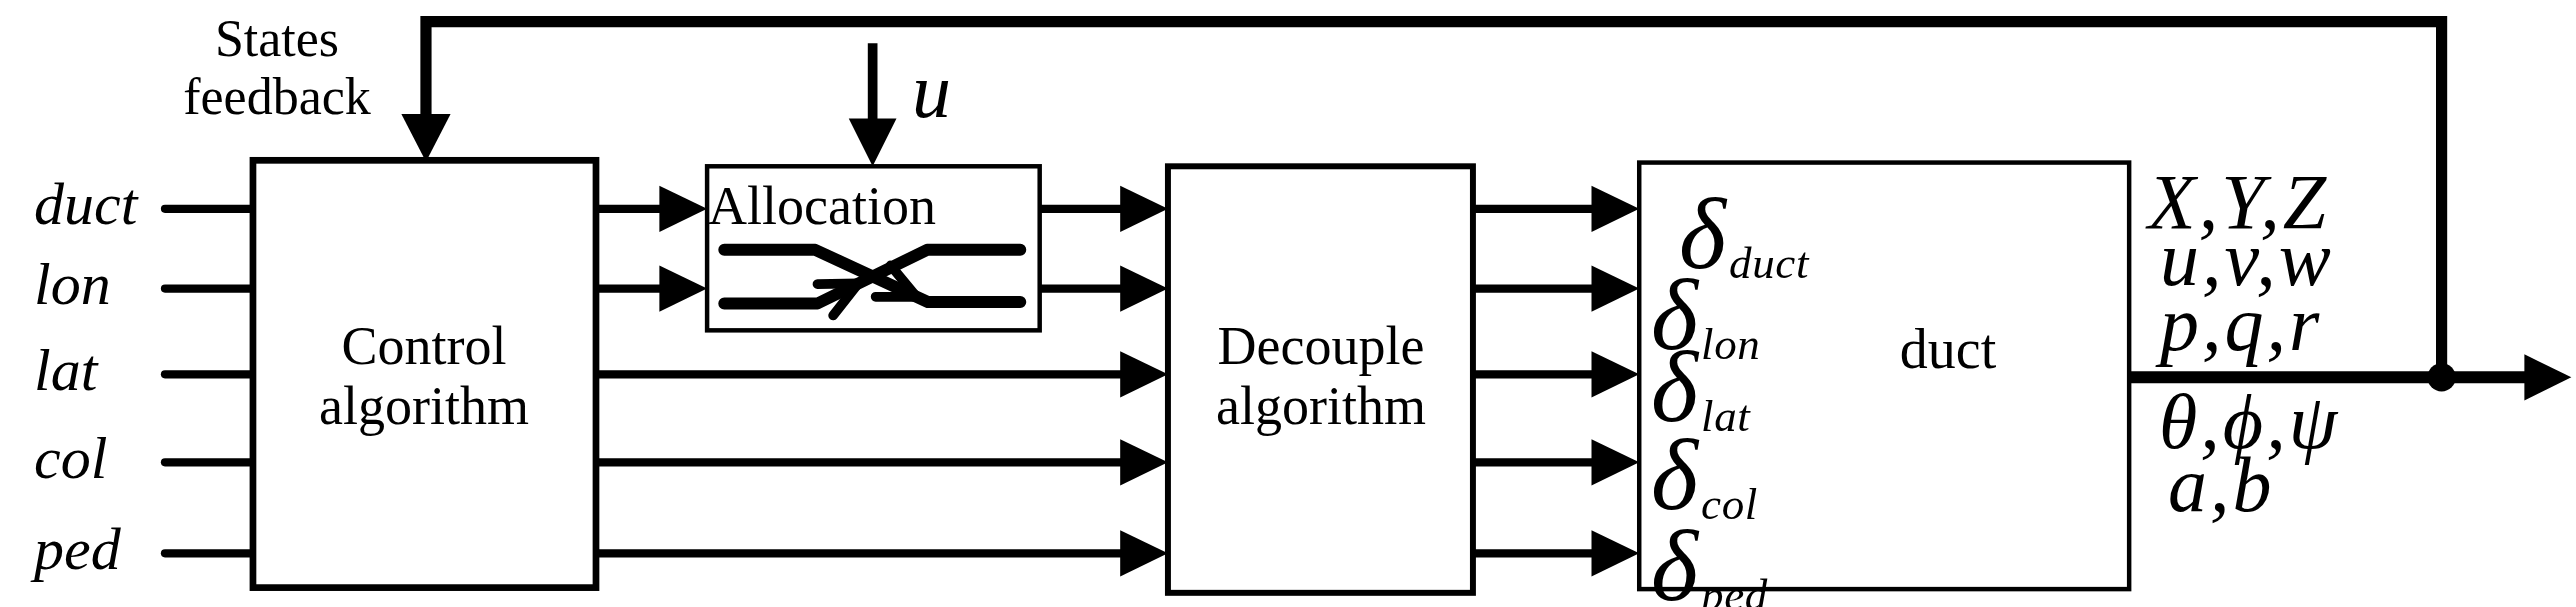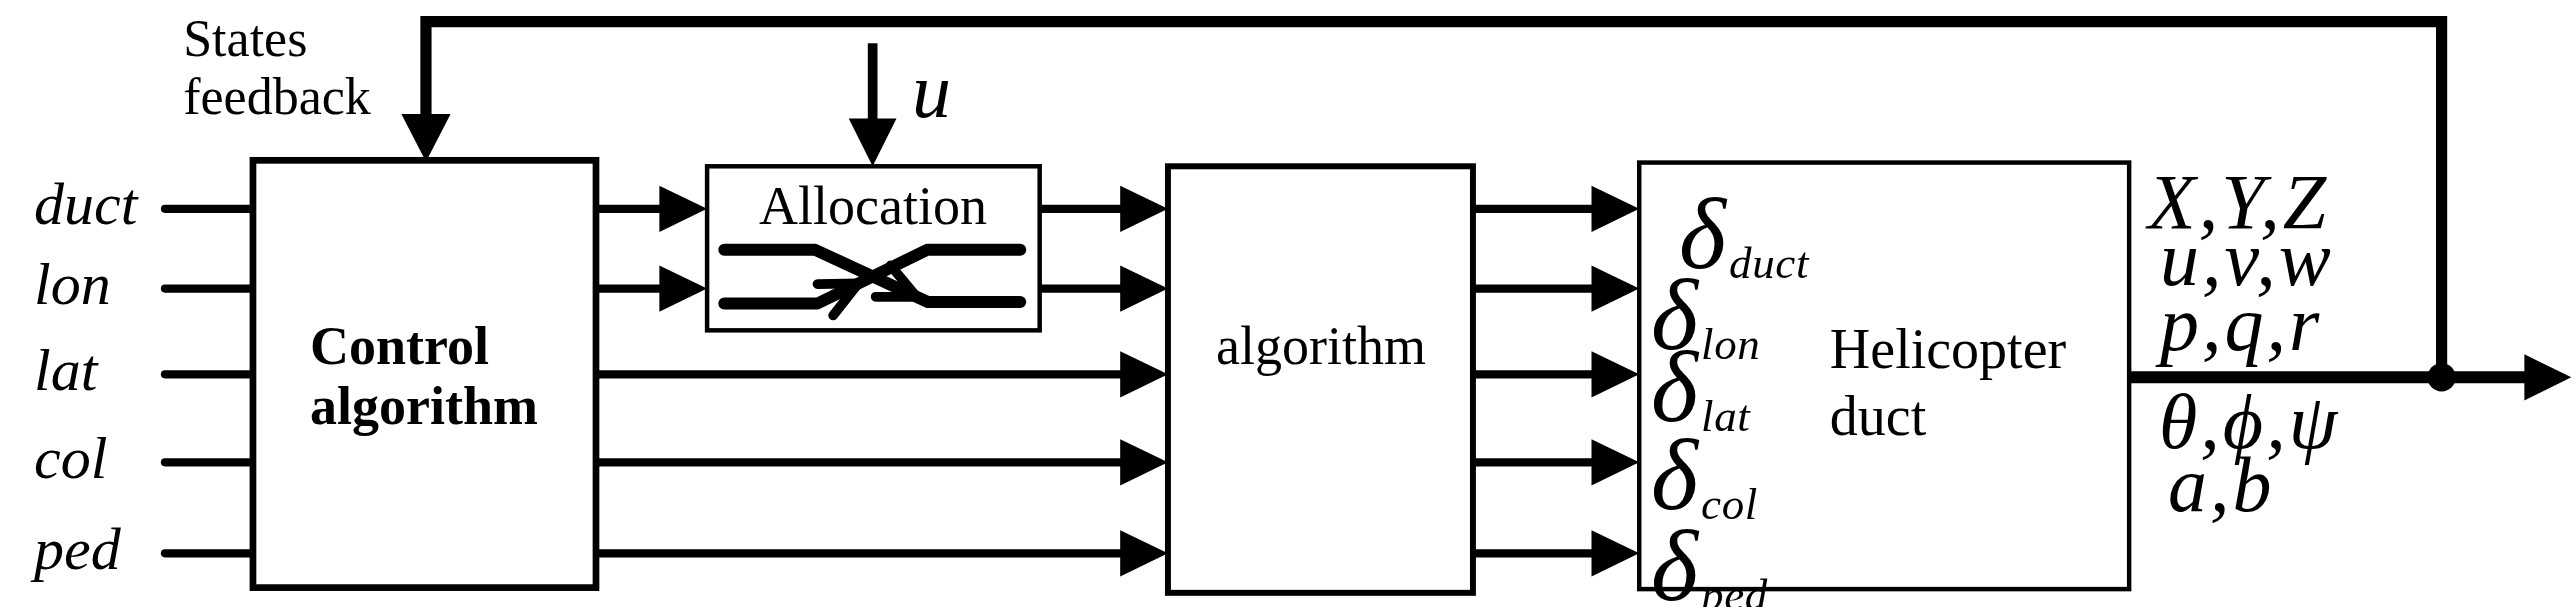--- a/index.html
+++ b/index.html
@@ -7,21 +7,21 @@
     position: relative;
     width: 2576px;
     height: 607px;
     background: #ffffff;
     overflow: hidden;
     font-family: "Liberation Serif", "DejaVu Serif", serif;
     color: #000;
   }
   #wires { position: absolute; left: 0; top: 0; }
   .lbl { position: absolute; white-space: nowrap; }
-  .centered { transform: translateX(-50%); }
+  .centered { transform: translateX(-50%); text-align: center; }
   .block-label { font-size: 54px; line-height: 60px; font-style: normal; }
   .block-label.heli { font-size: 56px; line-height: 67px; }
   .fb-label { font-size: 52px; line-height: 58px; font-style: normal; }
   .in-lbl { font-size: 60px; line-height: 60px; font-style: italic; left: 34px; }
   .out-lbl { font-size: 78px; line-height: 78px; font-style: italic; letter-spacing: 3px; }
   .u-lbl { font-size: 78px; line-height: 78px; font-style: italic; }
   .delta { font-size: 101px; line-height: 101px; font-style: italic; left: 1651px; }
   .delta .dsub {
     font-size: 45px;
     font-style: italic;
@@ -116,33 +116,33 @@
   </div>
 
   <div class="lbl u-lbl" style="left:912px; top:52px;">u</div>
 
   <div class="lbl in-lbl" style="top:174px;">duct</div>
   <div class="lbl in-lbl" style="top:254px;">lon</div>
   <div class="lbl in-lbl" style="top:340px;">lat</div>
   <div class="lbl in-lbl" style="top:428px;">col</div>
   <div class="lbl in-lbl" style="top:519px;">ped</div>
 
-  <div class="lbl block-label centered" style="left:424px; top:316px;font-weight:bold;">
+  <div class="lbl block-label centered" style="left:424px; top:316px;">
     <div>Control</div>
     <div>algorithm</div>
   </div>
 
-  <div class="lbl block-label centered" style="left:873px; top:176px;">Allocation</div>
+  <div class="lbl block-label centered" style="left:822px; top:176px;">Allocation</div>
 
   <div class="lbl block-label centered" style="left:1321px; top:316px;">
+    <div>Decouple</div>
     <div>algorithm</div>
   </div>
 
   <div class="lbl block-label heli centered" style="left:1948px; top:316px;">
-    <div>Helicopter</div>
     <div>duct</div>
   </div>
 
   <div class="lbl delta" style="top:184px;margin-left:28px;"><span>δ</span><span class="dsub">duct</span></div>
   <div class="lbl delta" style="top:265px;"><span>δ</span><span class="dsub">lon</span></div>
   <div class="lbl delta" style="top:337px;"><span>δ</span><span class="dsub">lat</span></div>
   <div class="lbl delta" style="top:425px;"><span>δ</span><span class="dsub">col</span></div>
   <div class="lbl delta" style="top:516px;"><span>δ</span><span class="dsub">ped</span></div>
 
   <div class="lbl out-lbl" style="left:2148px; top:163px;">X,Y,Z</div>

